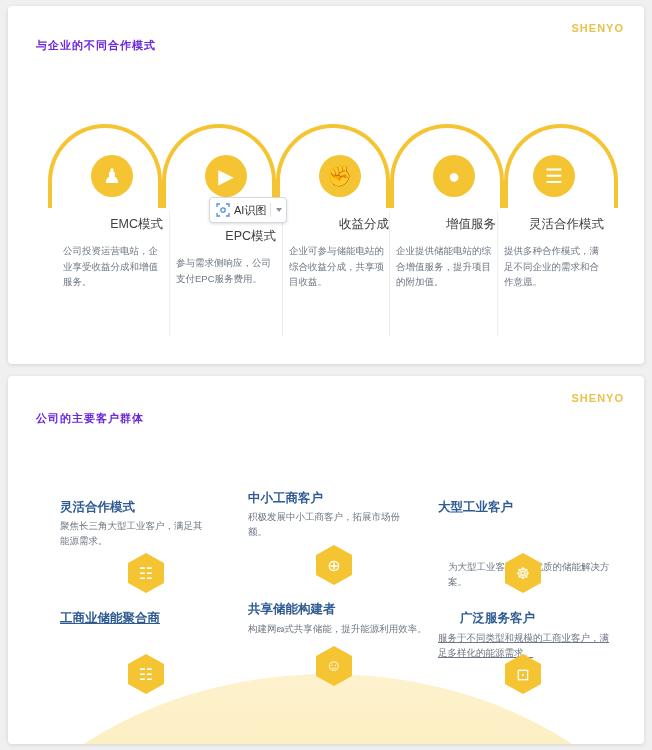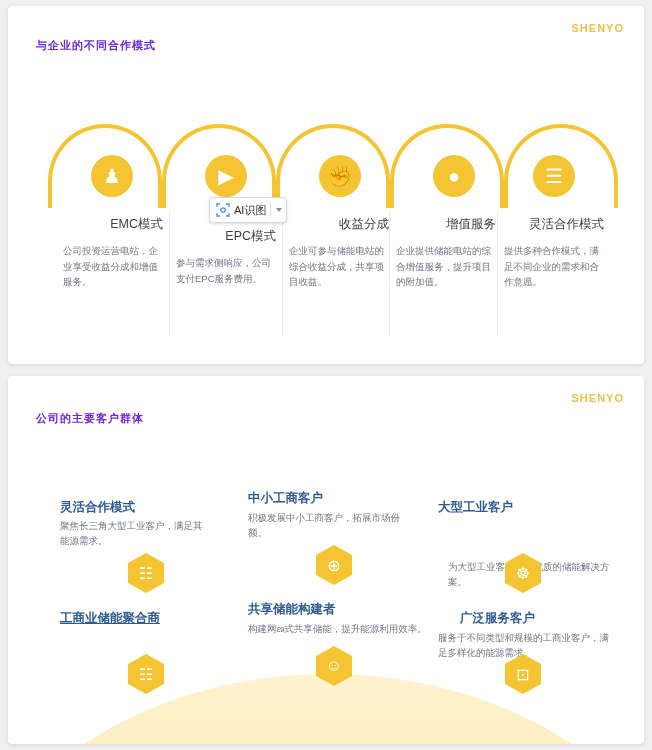--- a/index.html
+++ b/index.html
@@ -268,35 +268,35 @@
   <div class="slide" id="slide2">
     <div class="brand">SHENYO</div>
     <div class="slide-title" style="top:35px;">公司的主要客户群体</div>
 
     <div class="bottom-curve"></div>
 
     <div class="item-title" style="left:52px; top:123px;">灵活合作模式</div>
     <div class="item-desc" style="left:52px; top:142px; width:150px;">聚焦长三角大型工业客户，满足其能源需求。</div>
 
     <div class="item-title" style="left:240px; top:114px;">中小工商客户</div>
-    <div class="item-desc" style="left:240px; top:134px; width:165px;">积极发展中小工商客户，拓展市场份额。</div>
+    <div class="item-desc" style="left:240px; top:134px; width:165px;font-family:Liberation Mono, monospace;">积极发展中小工商客户，拓展市场份额。</div>
 
     <div class="item-title" style="left:430px; top:123px;">大型工业客户</div>
     <div class="item-desc" style="left:440px; top:143px; width:175px;margin-top:40px;">为大型工业客户提供优质的储能解决方案。</div>
 
     <div class="hex" style="left:120px; top:177px;">☷</div>
     <div class="hex" style="left:308px; top:169px;">⊕</div>
     <div class="hex" style="left:497px; top:177px;">☸</div>
 
     <div class="item-title" style="left:52px; top:234px;text-decoration:underline;">工商业储能聚合商</div>
 
     <div class="item-title" style="left:240px; top:225px;">共享储能构建者</div>
     <div class="item-desc" style="left:240px; top:245px; width:180px;">构建网ణ式共享储能，提升能源利用效率。</div>
 
     <div class="item-title" style="left:452px; top:234px;">广泛服务客户</div>
-    <div class="item-desc" style="left:430px; top:254px; width:180px;">服务于不同类型和规模的工商业客户，满足多样化的能源需求。</div>
+    <div class="item-desc" style="left:430px; top:254px; width:180px;text-decoration:underline;">服务于不同类型和规模的工商业客户，满足多样化的能源需求。</div>
 
     <div class="hex" style="left:120px; top:278px;">☷</div>
     <div class="hex" style="left:308px; top:270px;">☺</div>
     <div class="hex" style="left:497px; top:278px;">⊡</div>
   </div>
 
 </div>
 
 </body></html>

